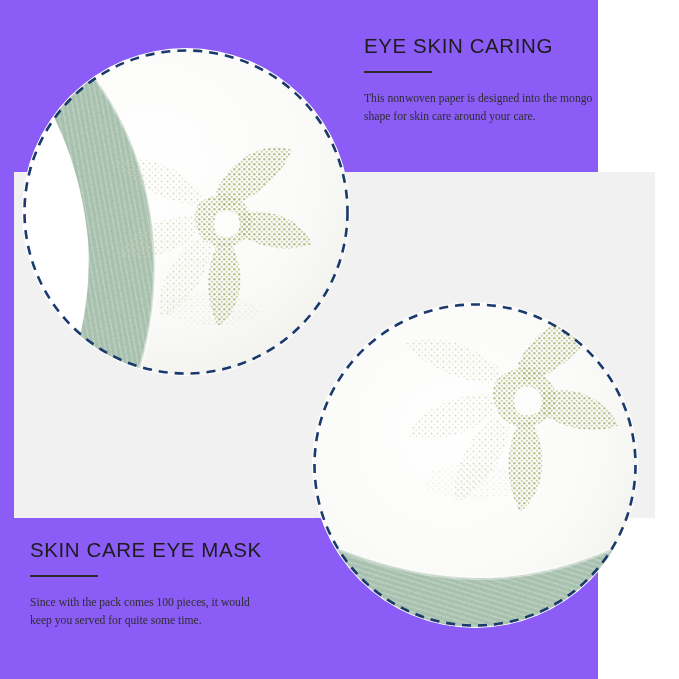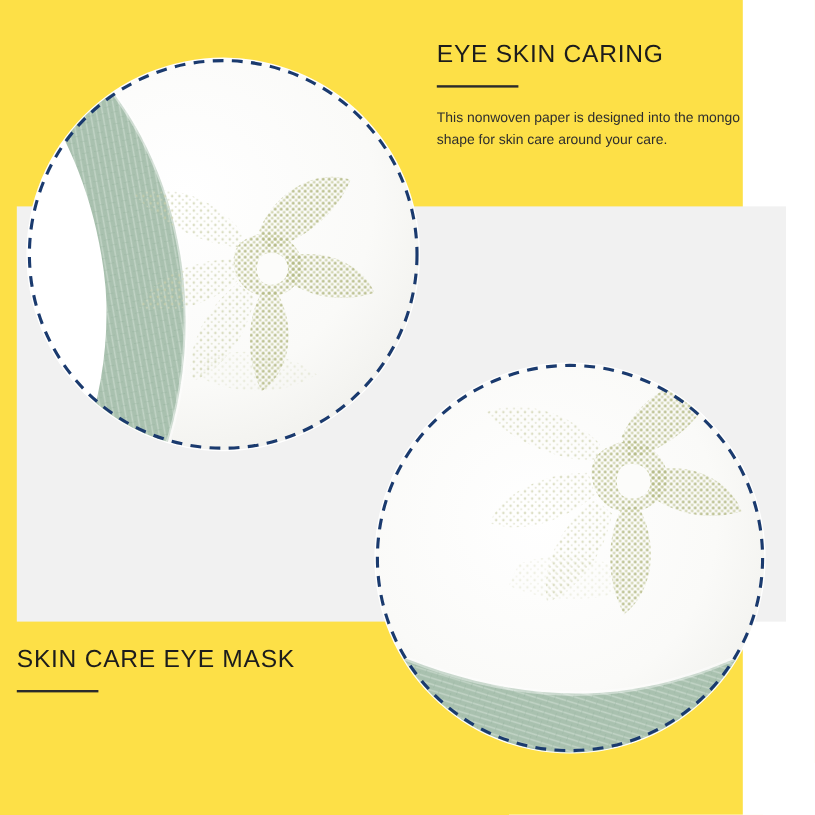--- a/index.html
+++ b/index.html
@@ -13,22 +13,21 @@
     position: relative;
     overflow: hidden;
     font-family: "Liberation Sans", sans-serif;
     -webkit-font-smoothing: antialiased;
   }
 
   #stage {
     position: absolute;
     left: 0; top: 0;
     width: 598px; height: 679px;
-    background: #fde047;
-    padding-left: 21px;
+    background: #8b5cf6;
   }
 
   
   .backdrop-panel {
     position: absolute;
     left: 14px;
     top: 172px;
     width: 641px;
     height: 346px;
     background: #f1f1f1;
@@ -69,21 +68,21 @@
   
   .text-block {
     position: absolute;
   }
   #block-eye-skin-caring {
     left: 364px;
     top: 34px;
     width: 300px;
   }
   #block-skin-care-eye-mask {
-    left: 14px;
+    left: 30px;
     top: 538px;
     width: 300px;
   }
   .block-title {
     font-size: 20.5px;
     letter-spacing: 0.6px;
     color: #1c1c1c;
     font-weight: 400;
     line-height: 1.15;
     white-space: nowrap;
@@ -93,21 +92,21 @@
     width: 68px;
     height: 2px;
     background: #2b2b2b;
     margin-top: 13px;
     margin-bottom: 17px;
   }
   .block-body {
     font-size: 11.6px;
     line-height: 1.55;
     color: #2e2e2e;
-    font-family: Liberation Sans, sans-serif;
+    font-family: Liberation Serif, serif;
     max-width: 260px;
   }
   .block-body .body-line {
     display: block;
   }
 </style>
 </head>
 <body>
 
 <div id="stage">
@@ -315,15 +314,19 @@
     <div class="block-rule"></div>
     <div class="block-body">
       <span class="body-line">This nonwoven paper is designed into the mongo</span>
       <span class="body-line">shape for skin care around your care.</span>
     </div>
   </div>
 
   <div class="text-block" id="block-skin-care-eye-mask">
     <div class="block-title">SKIN CARE EYE MASK</div>
     <div class="block-rule"></div>
+    <div class="block-body">
+      <span class="body-line">Since with the pack comes 100 pieces, it would</span>
+      <span class="body-line">keep you served for quite some time.</span>
+    </div>
   </div>
 
 </div>
 
 </body></html>

